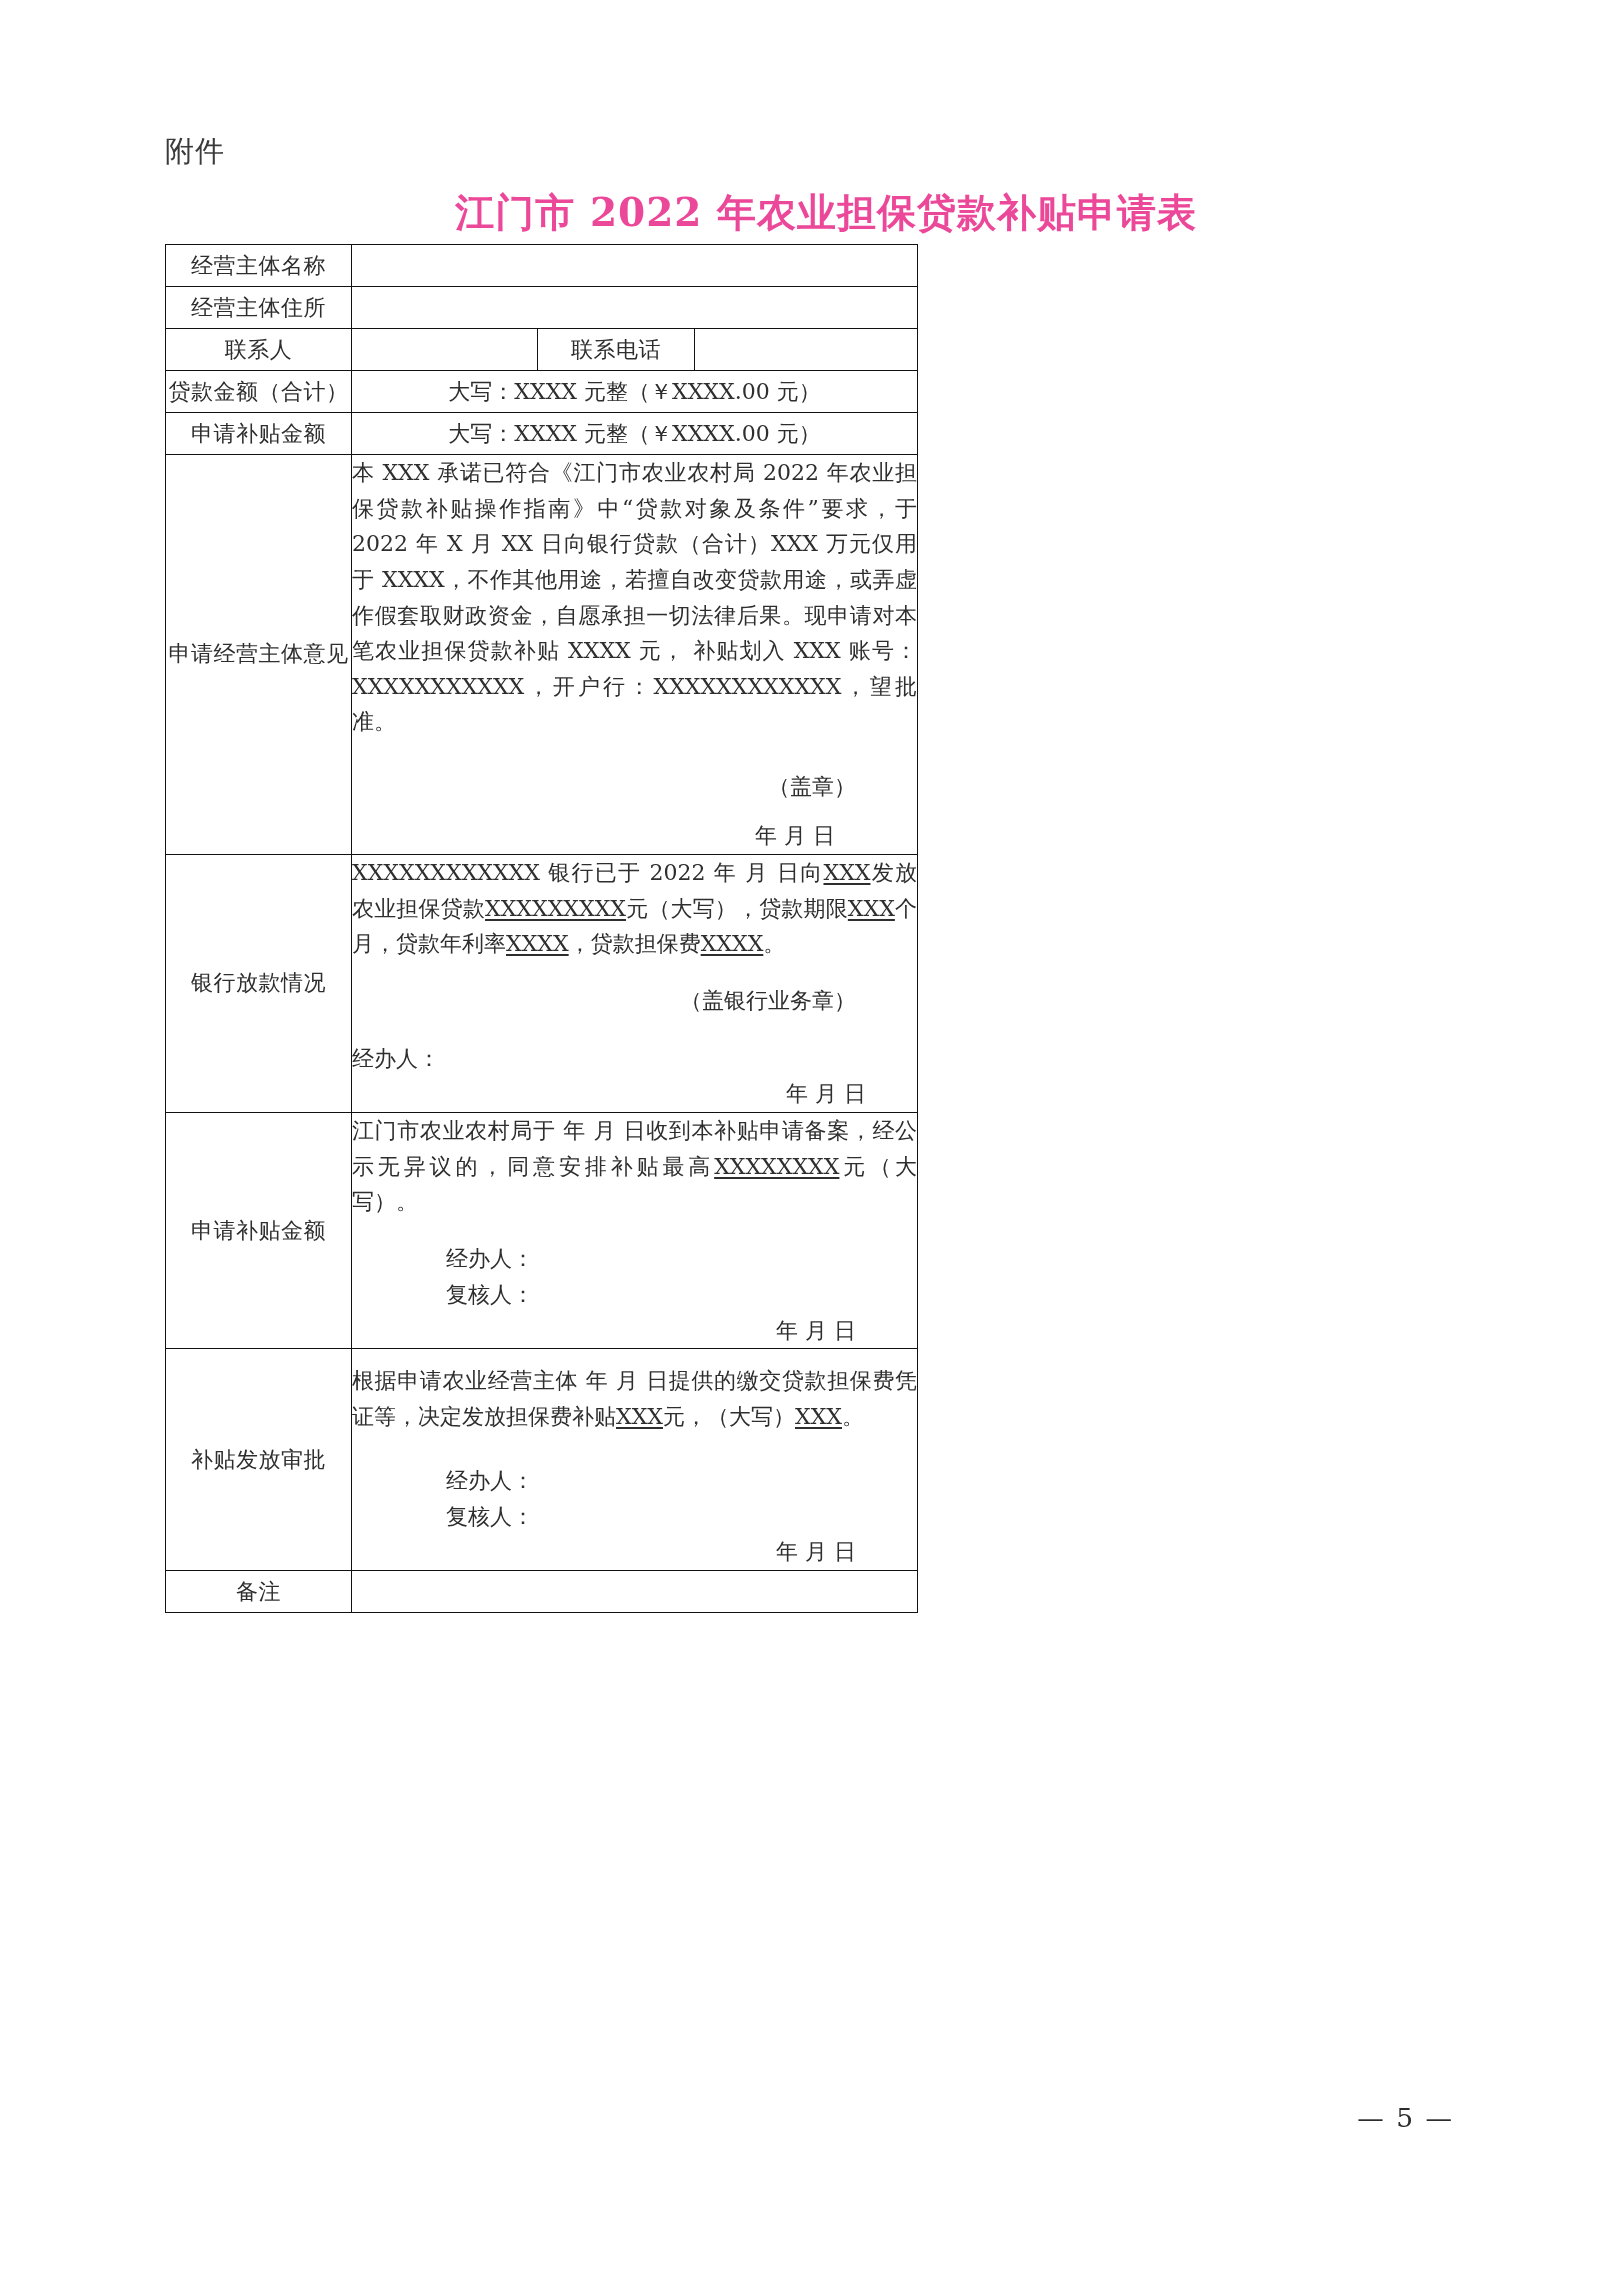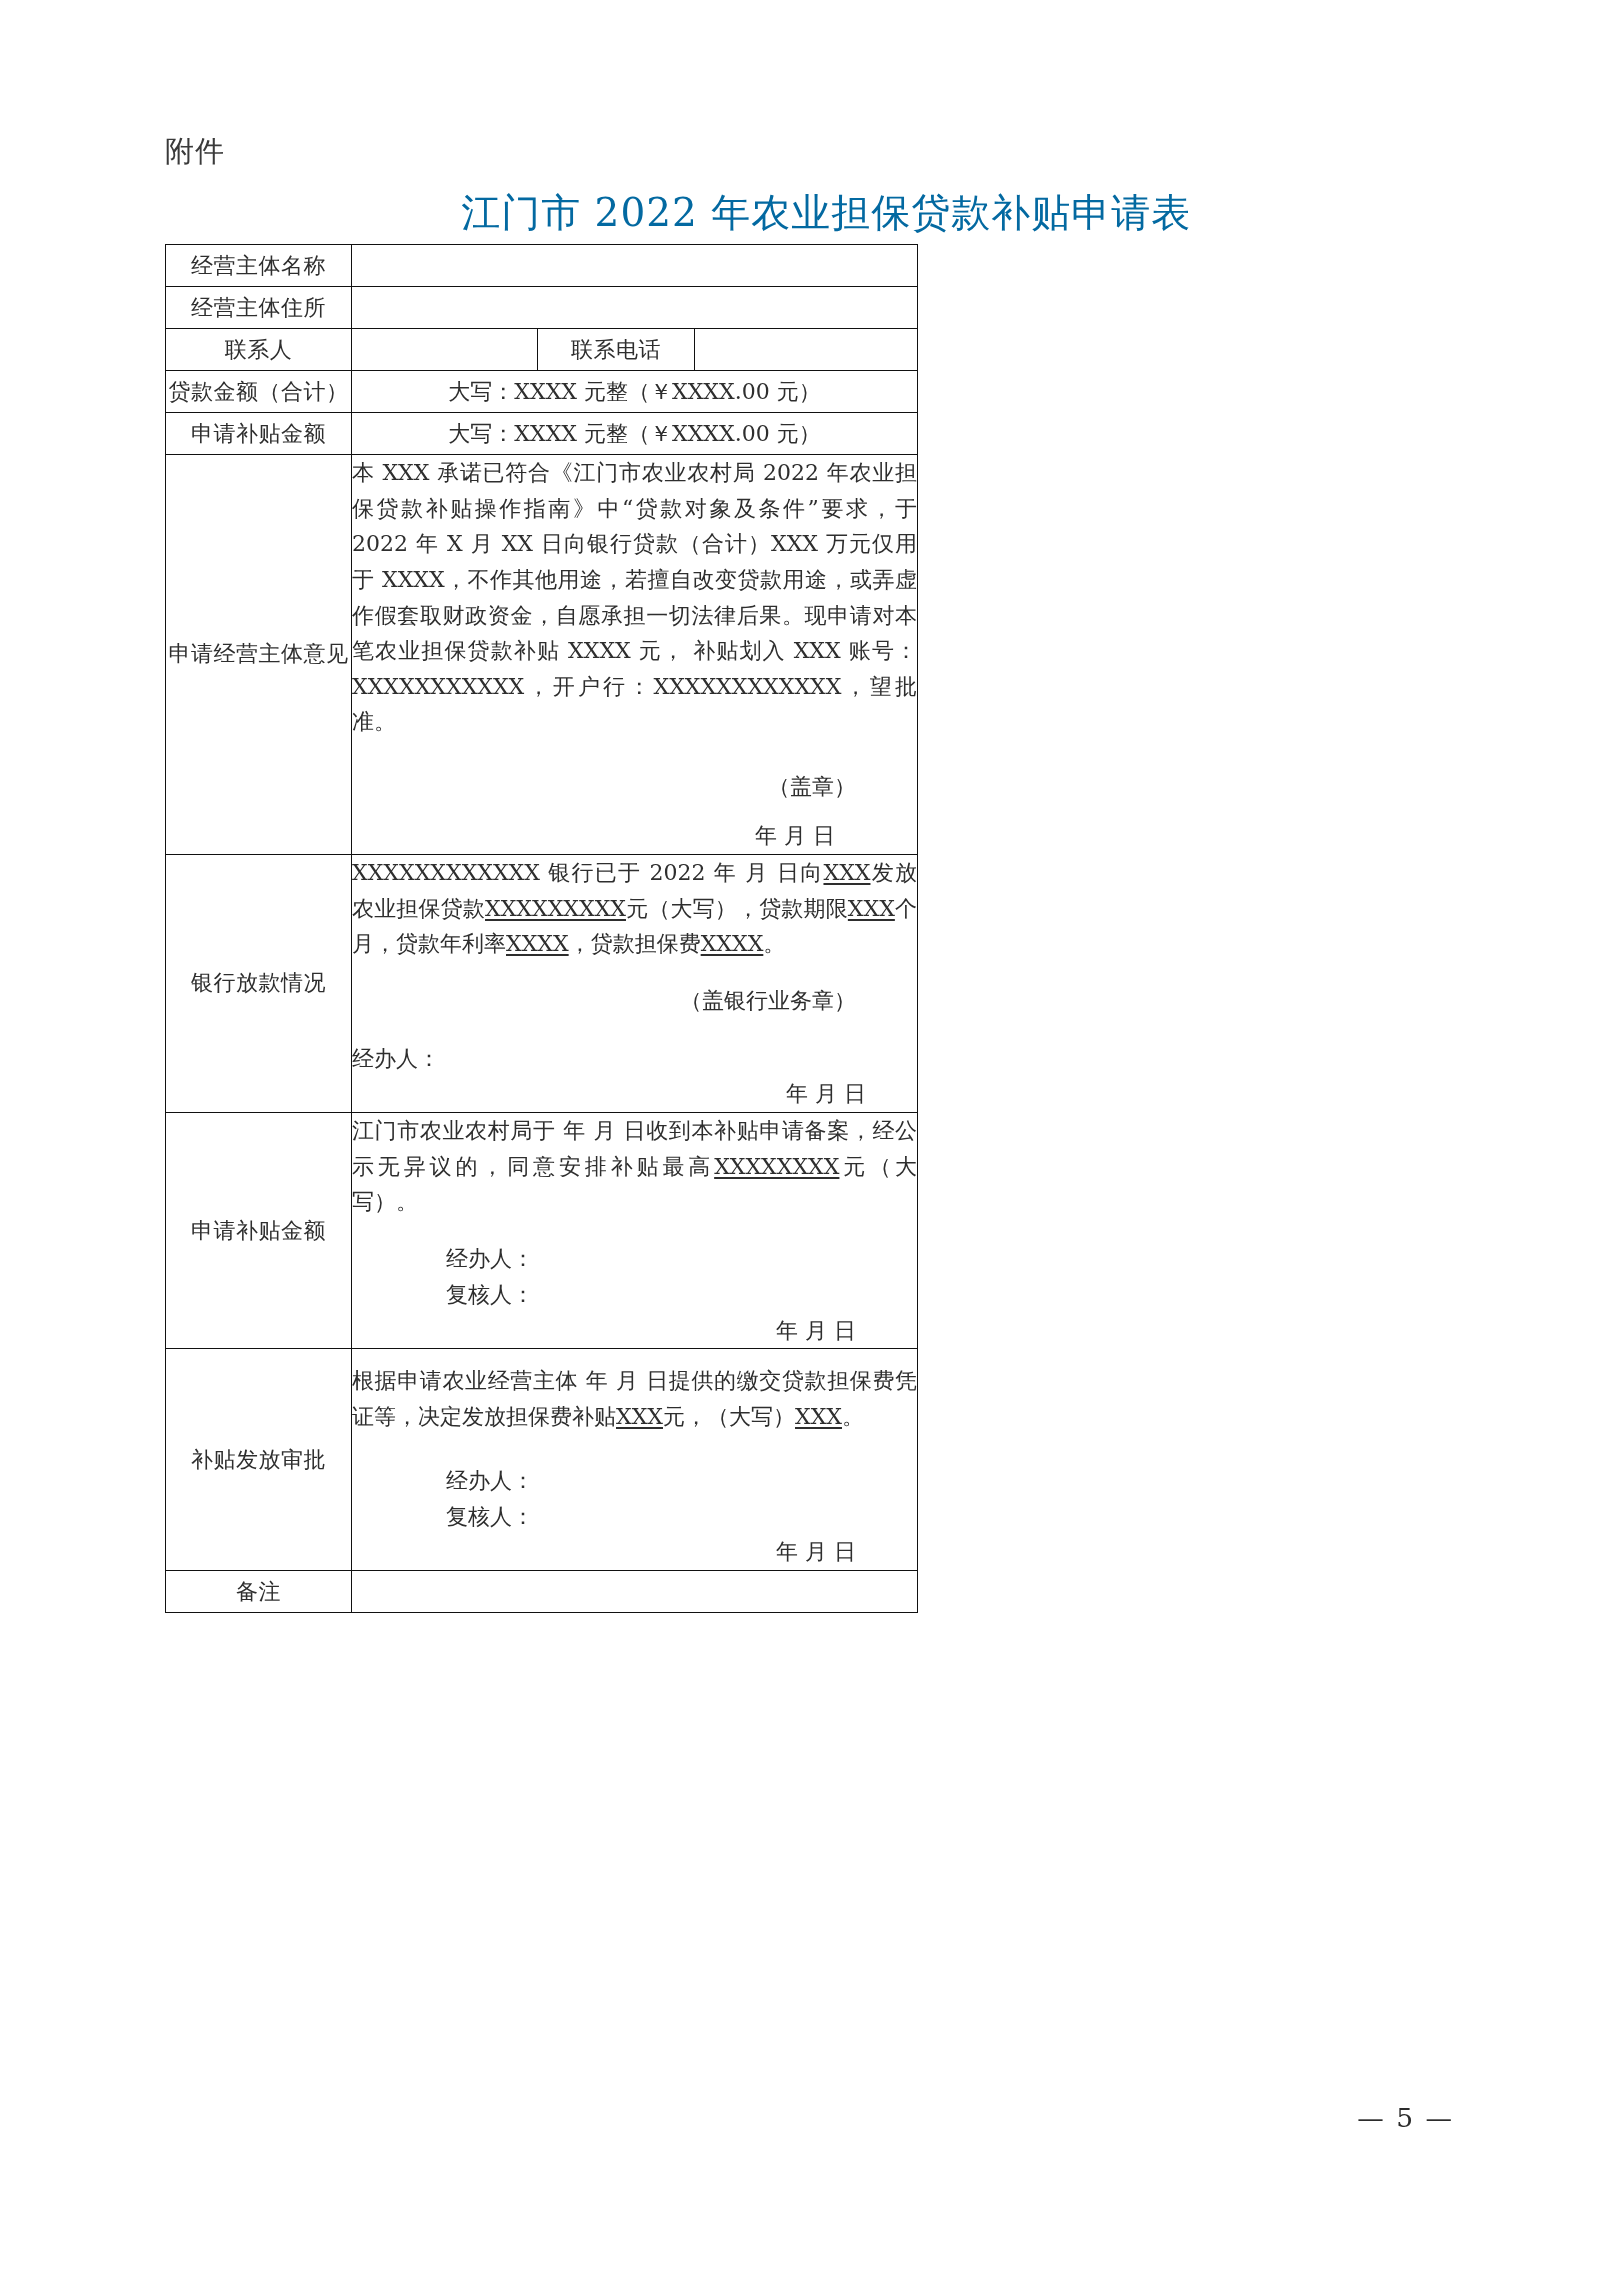--- a/index.html
+++ b/index.html
@@ -31,23 +31,23 @@
     letter-spacing: 1px;
     color: #3a3a3a;
   }
   .doc-title {
     position: absolute;
     left: 4px;
     right: 0;
     top: 186px;
     text-align: center;
     font-size: 39px;
-    font-weight: normal;
+    font-weight: bold;
     letter-spacing: 1px;
-    color: #0369a1;
+    color: #ec4899;
     padding-left: 27.4px;
   }
 
   
   .form-table {
     position: absolute;
     left: 165px;
     top: 244px;
     width: 753px;
     border-collapse: collapse;

